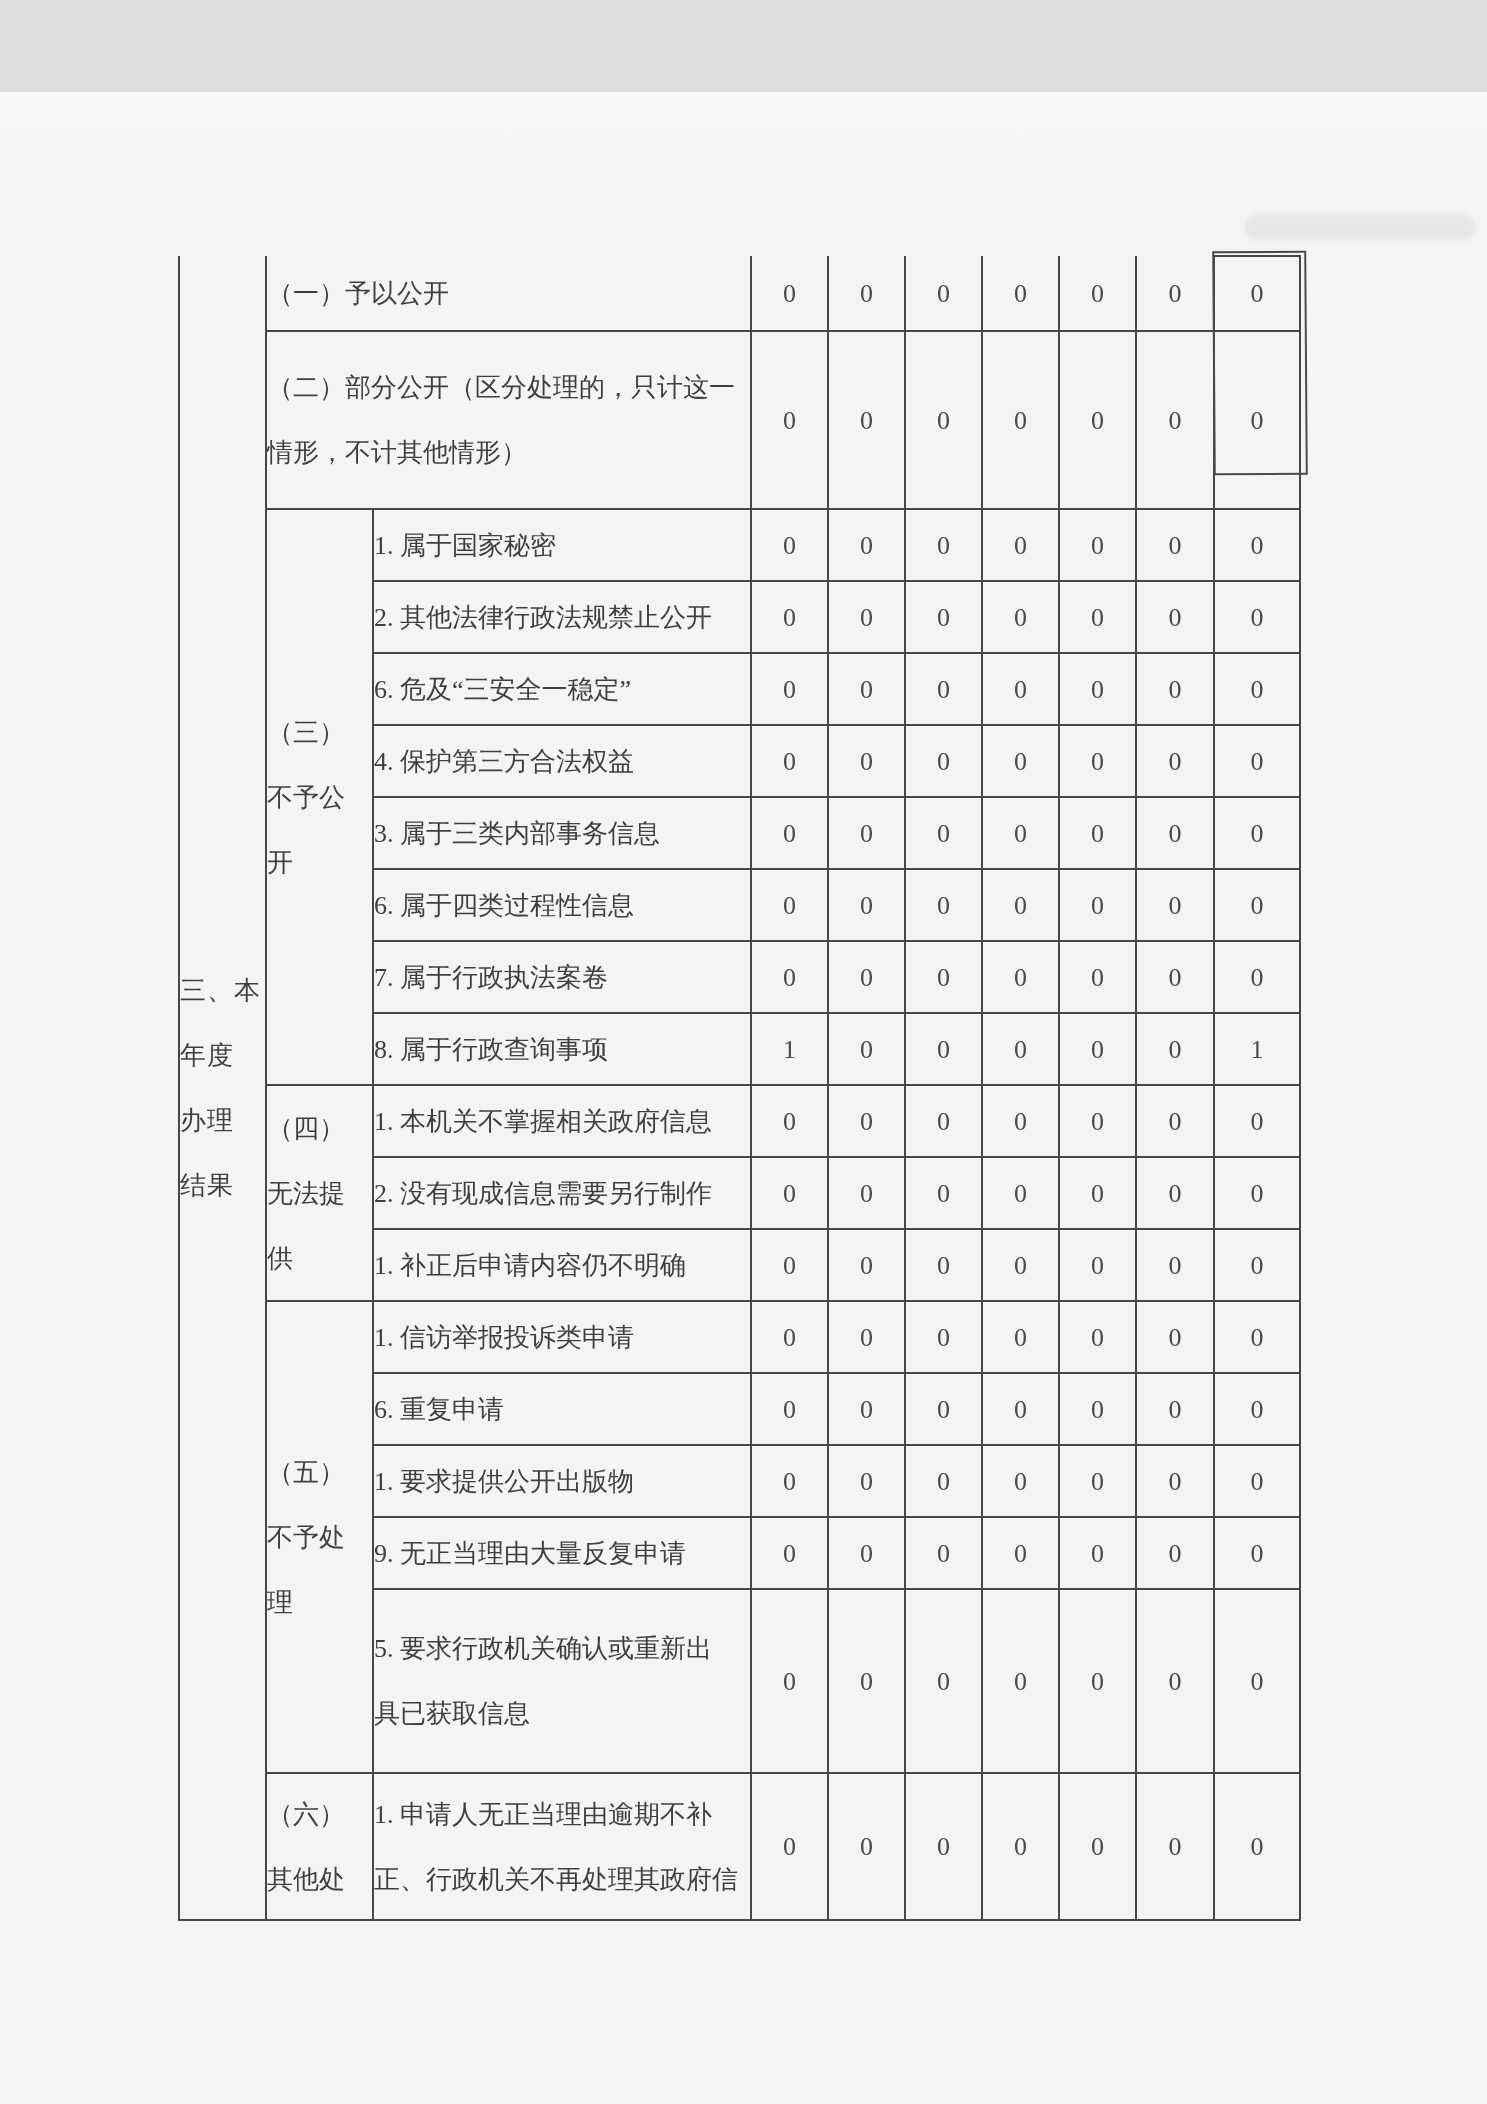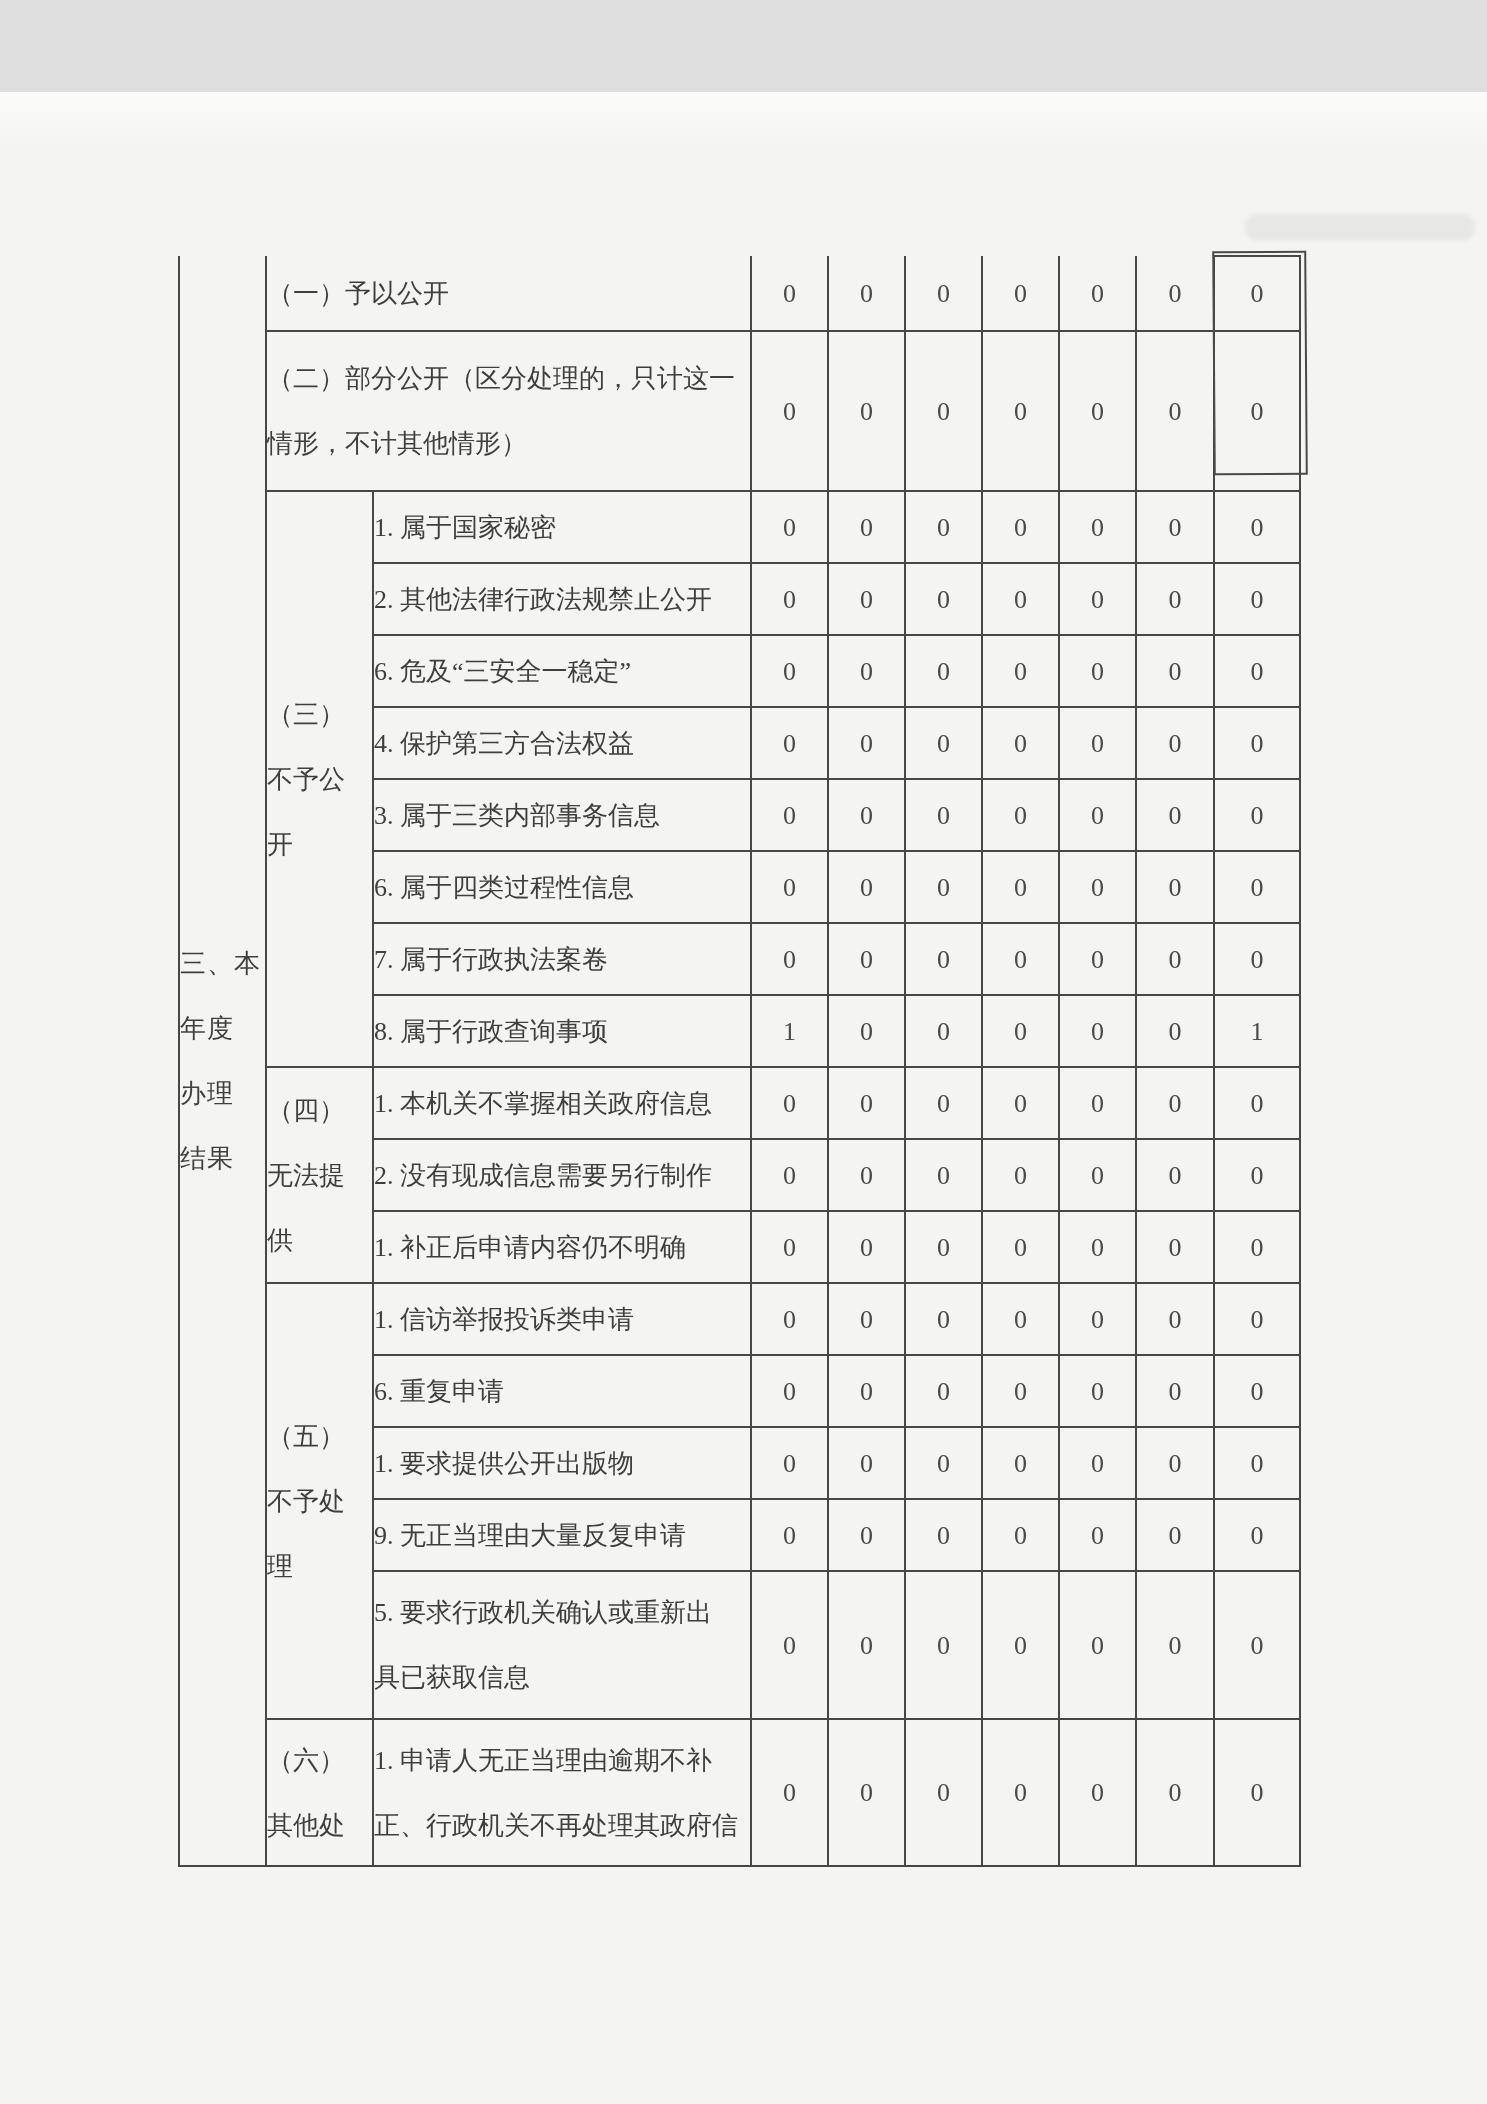--- a/index.html
+++ b/index.html
@@ -34,23 +34,23 @@
     position:absolute;left:178px;top:255px;
     border-collapse:collapse;table-layout:fixed;width:1121px;
   }
   table.report td{
     border:2px solid #474747;
     padding:0;vertical-align:middle;
     font-size:26px;line-height:65px;
     overflow:hidden;
   }
   tr.h75{height:75px}
-  tr.h146{height:160px}
+  tr.h146{height:178px}
   tr.h72{height:72px}
-  tr.h144{height:148px}
+  tr.h144{height:184px}
   tr.h147{height:147px}
 
   tr.first-row td{border-top:none}
   td.boxtop{border-top:2px solid #474747 !important}
 
   td.group-cell{
     vertical-align:top;white-space:pre;
     padding:670px 0 0 8px;
     line-height:76px;letter-spacing:1px;
     border-top:none;

